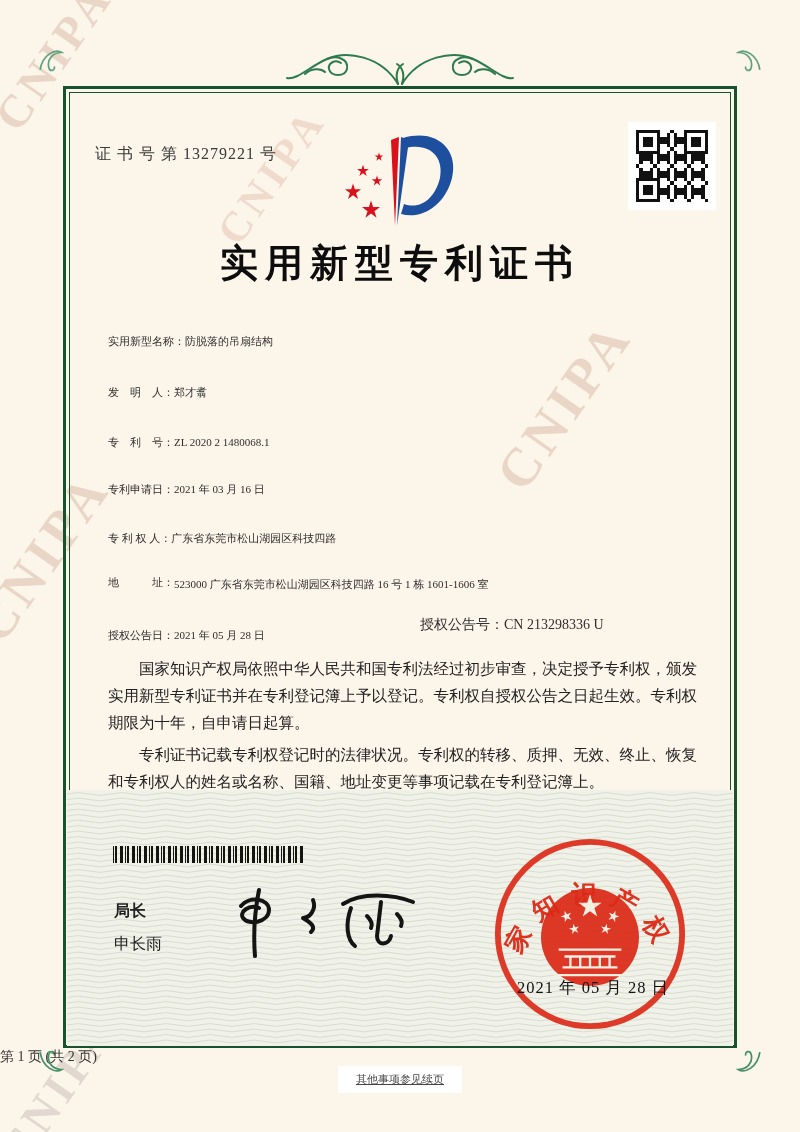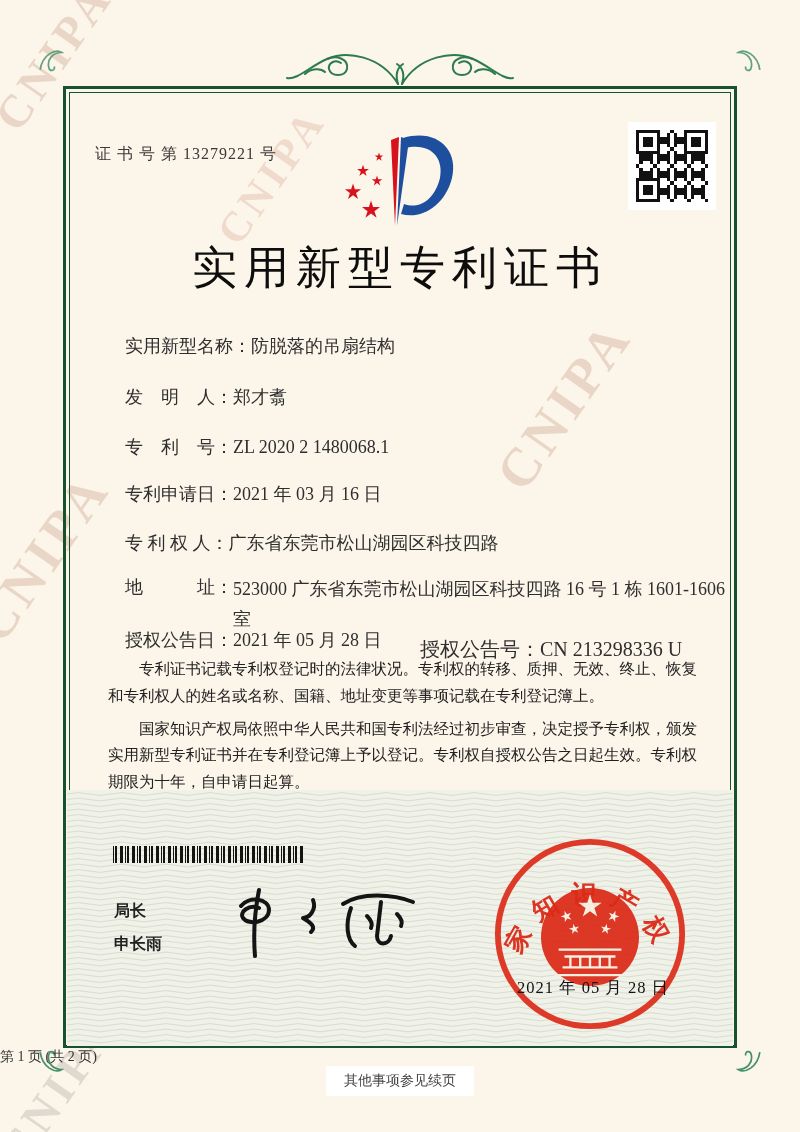--- a/index.html
+++ b/index.html
@@ -35,48 +35,48 @@
   .guilloche{
     position:absolute;left:67px;top:790px;width:666px;height:256px;
     background:#f0f1e9;z-index:2;overflow:hidden;
   }
   
   .z{position:absolute;z-index:4;}
   .cert-no{left:95px;top:144px;font-size:16px;letter-spacing:1px;color:#3a3a3a;}
   .logo{left:333px;top:126px;width:134px;height:104px;}
   .qr-box{left:628px;top:122px;width:88px;height:88px;background:#fff;
           display:flex;align-items:center;justify-content:center;}
-  .title{left:0;right:0;top:238px;text-align:center;font-size:45px;font-weight:normal;
+  .title{left:0;right:0;top:238px;text-align:center;font-size:38px;font-weight:bold;
          letter-spacing:7px;color:#0d0d0d;}
-  .field{left:125px;font-size:18px;white-space:nowrap;}
+  .field{left:108px;font-size:11px;white-space:nowrap;}
   .field .lbl{white-space:pre;}
   .f-name{top:334px;}
   .f-inventor{top:385px;text-align:right;}
   .f-patno{top:435px;}
   .f-filing{top:482px;text-align:right;}
   .f-patentee{top:531px;}
   .f-address{top:575px;white-space:normal;display:flex;}
   .f-address .val{display:inline-block;width:505px;white-space:normal;line-height:1.65;}
   .f-grantdate{top:628px;}
-  .f-grantno{left:420px;top:636px;font-size:20px;white-space:nowrap;}
+  .f-grantno{left:420px;top:616px;font-size:14px;white-space:nowrap;}
   .body-text{left:108px;width:589px;top:656px;font-size:15.5px;line-height:1.73;
              text-align:justify;color:#222;}
   .body-text p{margin:0 0 6px 0;text-indent:2em;}
   .barcode{left:113px;top:846px;}
   .sig-role{left:114px;top:901px;font-family:"Liberation Sans","DejaVu Sans",sans-serif;
             font-weight:600;font-size:16px;color:#222;}
   .sig-name{left:114px;top:934px;font-family:"Liberation Sans","DejaVu Sans",sans-serif;
-            font-weight:700;font-size:16px;color:#222;}
+            font-weight:400;font-size:16px;color:#222;}
   .sig-hand{left:225px;top:884px;}
   .seal{left:492px;top:836px;}
   .seal-date{left:498px;top:977px;width:190px;text-align:center;font-size:16.5px;
              letter-spacing:1px;color:#111;z-index:5;}
   .page-info{left:0;right:0;top:1024px;text-align:left;font-size:14px;color:#333;margin-top:24px;}
   .note{left:50%;top:1066px;transform:translateX(-50%);background:#ffffff;
-        padding:6px 18px;font-size:14px;color:#444;white-space:nowrap;z-index:4;}
+        padding:6px 18px;font-size:11px;color:#444;white-space:nowrap;z-index:4;text-decoration:underline;}
 </style>
 </head>
 <body>
 
 <div class="wm wm1">CNIPA</div>
 <div class="wm wm2">CNIPA</div>
 <div class="wm wm3">CNIPA</div>
 <div class="wm wm4">CNIPA</div>
 <div class="wm wm5">CNIPA</div>
 <div class="wm wm6">CNIPA</div>
@@ -360,22 +360,22 @@
     <span class="val">523000 广东省东莞市松山湖园区科技四路 16 号 1 栋 1601-1606 室</span>
 </div>
 <div class="z field f-grantdate">
   <span class="lbl">授权公告日：</span><span class="val">2021 年 05 月 28 日</span>
 </div>
 <div class="z f-grantno">
   <span class="lbl">授权公告号：</span><span class="val">CN 213298336 U</span>
 </div>
 
 <div class="z body-text">
+  <p>国家知识产权局依照中华人民共和国专利法经过初步审查，决定授予专利权，颁发实用新型专利证书并在专利登记簿上予以登记。专利权自授权公告之日起生效。专利权期限为十年，自申请日起算。</p>
   <p>专利证书记载专利权登记时的法律状况。专利权的转移、质押、无效、终止、恢复和专利权人的姓名或名称、国籍、地址变更等事项记载在专利登记簿上。</p>
-  <p>国家知识产权局依照中华人民共和国专利法经过初步审查，决定授予专利权，颁发实用新型专利证书并在专利登记簿上予以登记。专利权自授权公告之日起生效。专利权期限为十年，自申请日起算。</p>
 </div>
 
 <svg class="z barcode" id="barcode-svg" width="190" height="17" viewBox="0 0 190 17">
     <rect x="0" y="0" width="1" height="17" fill="#15150f"></rect>
     <rect x="2" y="0" width="2" height="17" fill="#15150f"></rect>
     <rect x="7" y="0" width="3" height="17" fill="#15150f"></rect>
     <rect x="12" y="0" width="1" height="17" fill="#15150f"></rect>
     <rect x="14" y="0" width="2" height="17" fill="#15150f"></rect>
     <rect x="19" y="0" width="3" height="17" fill="#15150f"></rect>
     <rect x="24" y="0" width="1" height="17" fill="#15150f"></rect>

